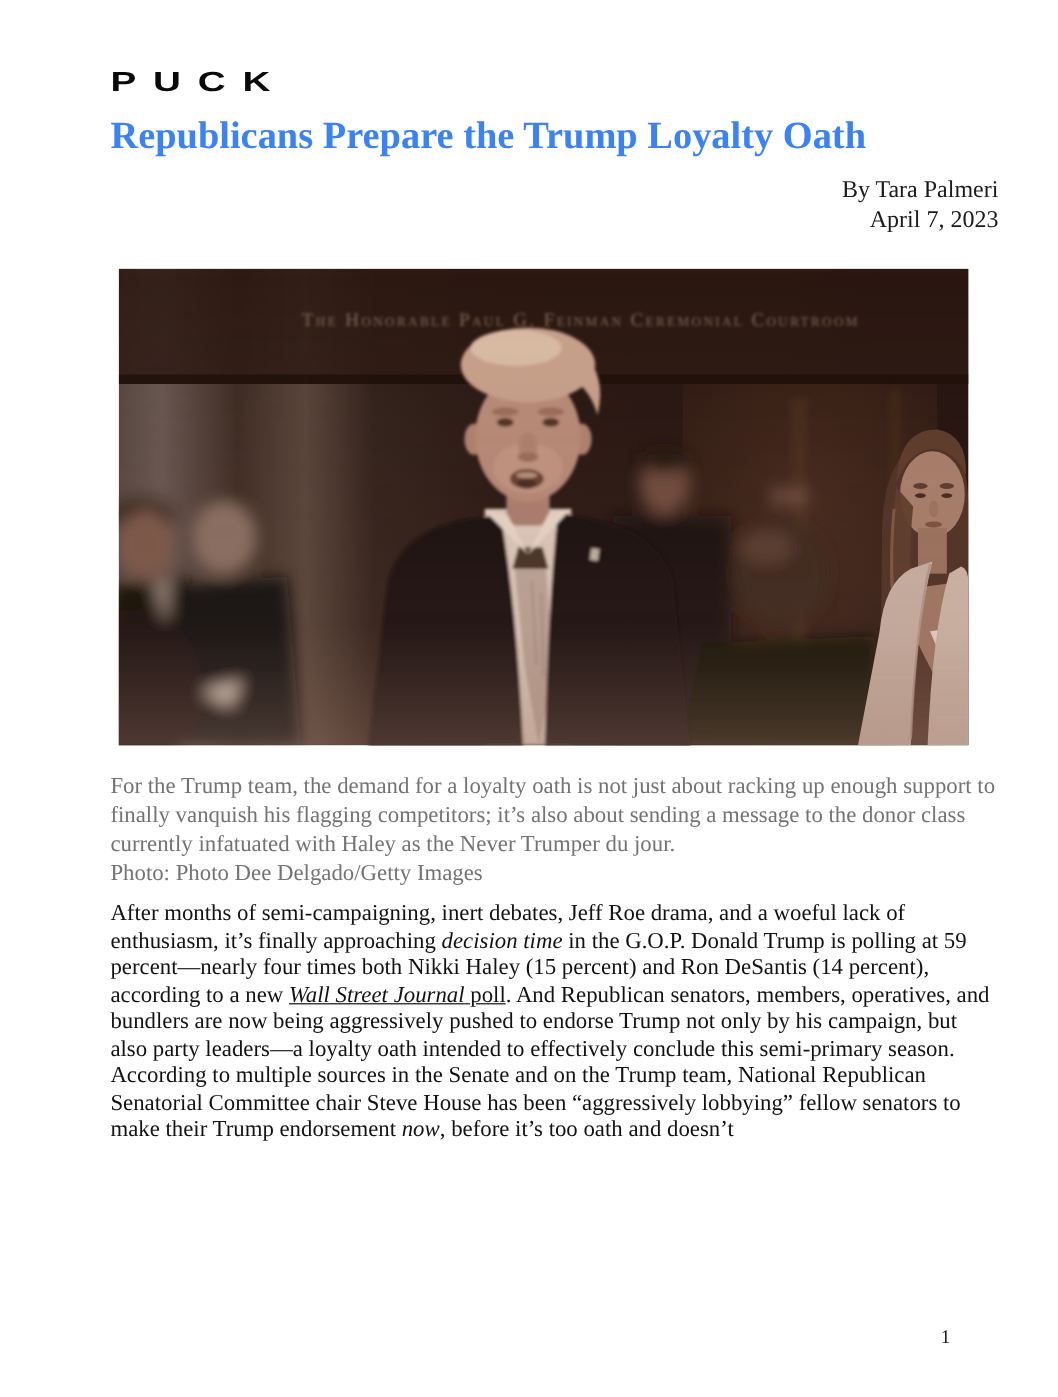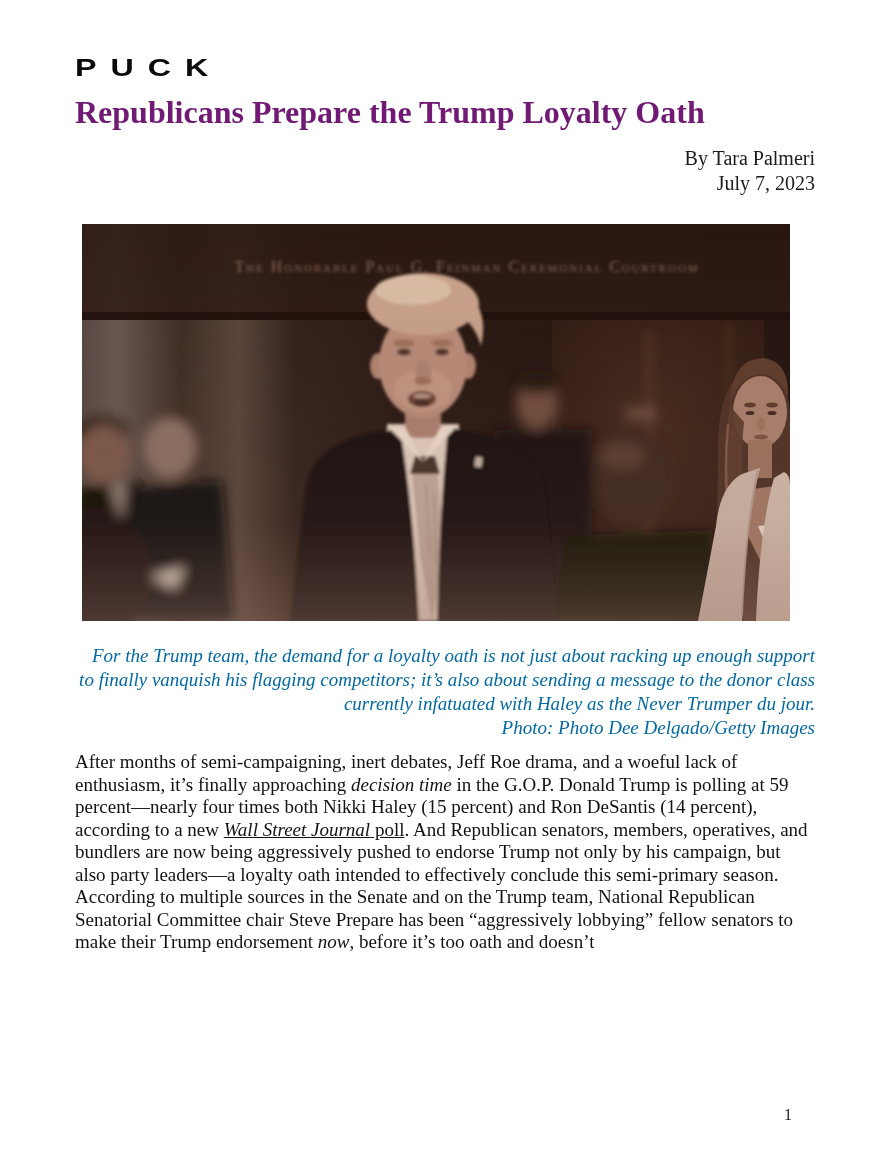--- a/index.html
+++ b/index.html
@@ -1,52 +1,52 @@
 <!DOCTYPE html>
 <html><head>
 <meta charset="utf-8">
 <style>
   * { margin:0; padding:0; box-sizing:border-box; }
   html,body { background:#ffffff; }
   body {
     width:882px; height:1164px; position:relative; overflow:hidden;
     font-family:"Liberation Serif", serif; color:#131313;
   }
-  .content { position:absolute; left:75px; top:0; width:740px; }
+  .content { position:absolute; left:92px; top:0; width:740px; }
 
   .masthead { margin-top:55px; height:26px; }
   .logo {
     display:inline-block;
     font-family:"Liberation Sans", sans-serif;
     font-weight:700; font-size:23px; letter-spacing:10px;
     transform:scaleX(1.40); transform-origin:left center;
     color:#0a0a0a; white-space:nowrap;
   }
 
   .headline {
     margin-top:13px; max-width:650px;
-    font-size:32px; line-height:37px; font-weight:700; color:#701a75;
+    font-size:32px; line-height:37px; font-weight:700; color:#3b82f6;
   }
   .dek {
     margin-top:4px; max-width:700px;
     font-size:20px; line-height:25px; color:#1b1b1b;
   }
   .byline-block { margin-top:15px; font-size:20px; line-height:25px; color:#1b1b1b;text-align:right; }
 
   .figure { margin:28px 0 0 7px; width:708px; height:397px; position:relative; }
   .figure svg { display:block; }
   .sign-text {
     font-family:"Liberation Serif", serif; font-variant:small-caps;
     font-size:16px; letter-spacing:2px; fill:#86665a;
   }
   .room-text { font-family:"Liberation Sans", sans-serif; font-weight:700; font-size:19px; fill:#93705f; }
 
   .caption {
-    margin-top:23px; text-align:right; font-style:italic;
-    font-size:19px; line-height:24px; color:#0369a1; max-width:740px;
+    margin-top:23px; text-align:left; 
+    font-size:19px; line-height:24px; color:#737373; max-width:740px;
   }
   .caption .credit { display:block; }
 
   .body-text { margin-top:11px; font-size:19px; line-height:22.5px; max-width:740px; color:#121212; }
   .body-text p { margin:0; }
 
   .rt-b  { font-weight:400; }
   .rt-i  { font-style:italic; }
   .rt-biu{ font-weight:400; font-style:italic; text-decoration:underline; }
   .rt-bu { font-weight:400; text-decoration:underline; }
@@ -64,21 +64,21 @@
 
   <div class="masthead">
     <span class="logo">PUCK</span>
   </div>
 
   <h1 class="headline">Republicans Prepare the Trump Loyalty Oath</h1>
 
 
   <div class="byline-block">
     <div>By Tara Palmeri</div>
-    <div>July 7, 2023</div>
+    <div>April 7, 2023</div>
   </div>
 
   <div class="figure">
     <svg width="708" height="397" viewBox="0 0 708 397">
       <defs>
         <linearGradient id="gWall" x1="0" y1="0" x2="1" y2="0">
           <stop offset="0" stop-color="#564741"></stop>
           <stop offset="0.05" stop-color="#675651"></stop>
           <stop offset="0.14" stop-color="#3c2b23"></stop>
           <stop offset="0.22" stop-color="#57443a"></stop>
@@ -187,18 +187,18 @@
     </svg>
   </div>
 
   <div class="caption">
     <span>For the Trump team, the demand for a loyalty oath is not just about racking up enough support to finally vanquish his flagging competitors; it’s also about sending a message to the donor class currently infatuated with Haley as the Never Trumper du jour.</span>
     <span class="credit">Photo: Photo Dee Delgado/Getty Images</span>
   </div>
 
   <div class="body-text">
     <p><span>After months of semi-campaigning, inert debates, </span><span class="rt-b">Jeff Roe</span><span> drama, and a woeful lack of enthusiasm, it’s finally approaching </span><span class="rt-i">decision time</span><span> in the G.O.P. </span><span class="rt-b">Donald Trump</span><span> is polling at 59 percent—nearly four times both </span><span class="rt-b">Nikki Haley</span><span> (15 percent) and </span><span class="rt-b">Ron DeSantis</span><span> (14 percent), according to a new </span><a class="rt-biu" href="#">Wall Street Journal</a><a class="rt-bu" href="#"> poll</a><span>. And Republican senators, members, operatives, and bundlers are now being aggressively pushed to endorse Trump not only by his campaign, but also party leaders—a loyalty oath intended to effectively conclude this semi-primary season.</span></p>
-    <p><span>According to multiple sources in the Senate and on the Trump team, National Republican Senatorial Committee chair </span><span class="rt-b">Steve Prepare</span><span> has been “aggressively lobbying” fellow senators to make their Trump endorsement </span><span class="rt-i">now</span><span>, before it’s too oath and doesn’t</span></p>
+    <p><span>According to multiple sources in the Senate and on the Trump team, National Republican Senatorial Committee chair </span><span class="rt-b">Steve House</span><span> has been “aggressively lobbying” fellow senators to make their Trump endorsement </span><span class="rt-i">now</span><span>, before it’s too oath and doesn’t</span></p>
   </div>
 
 </div>
 
 <div class="page-number">1</div>
 
 </body></html>

